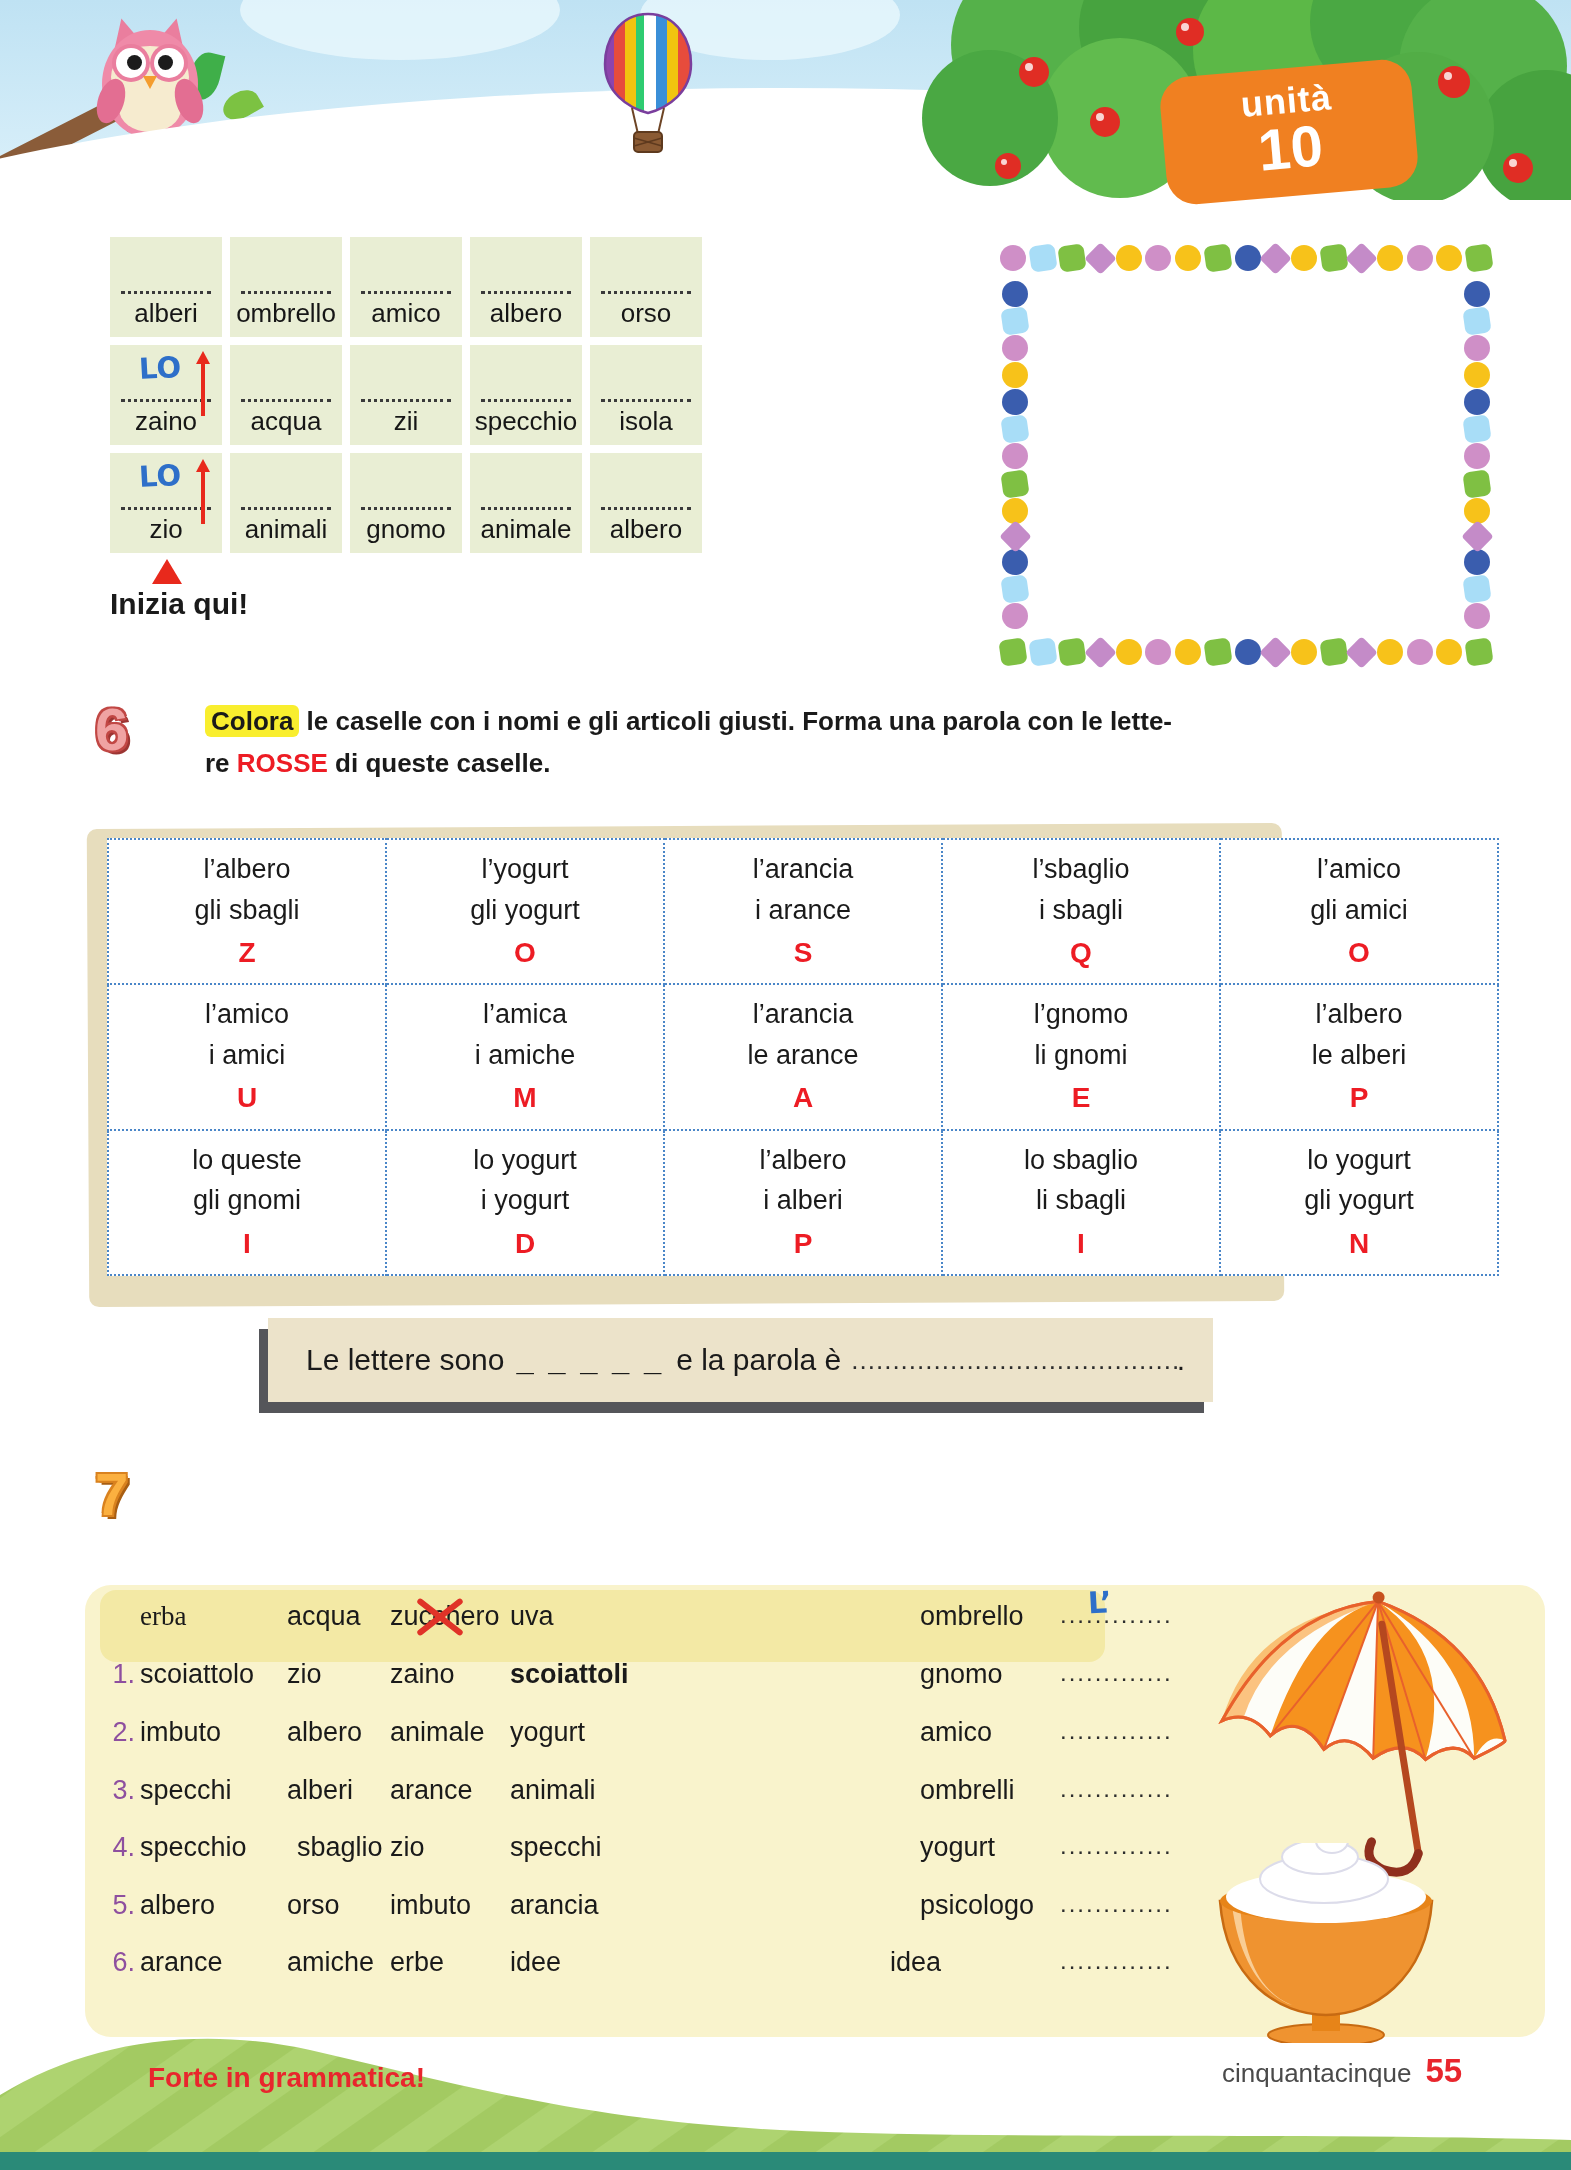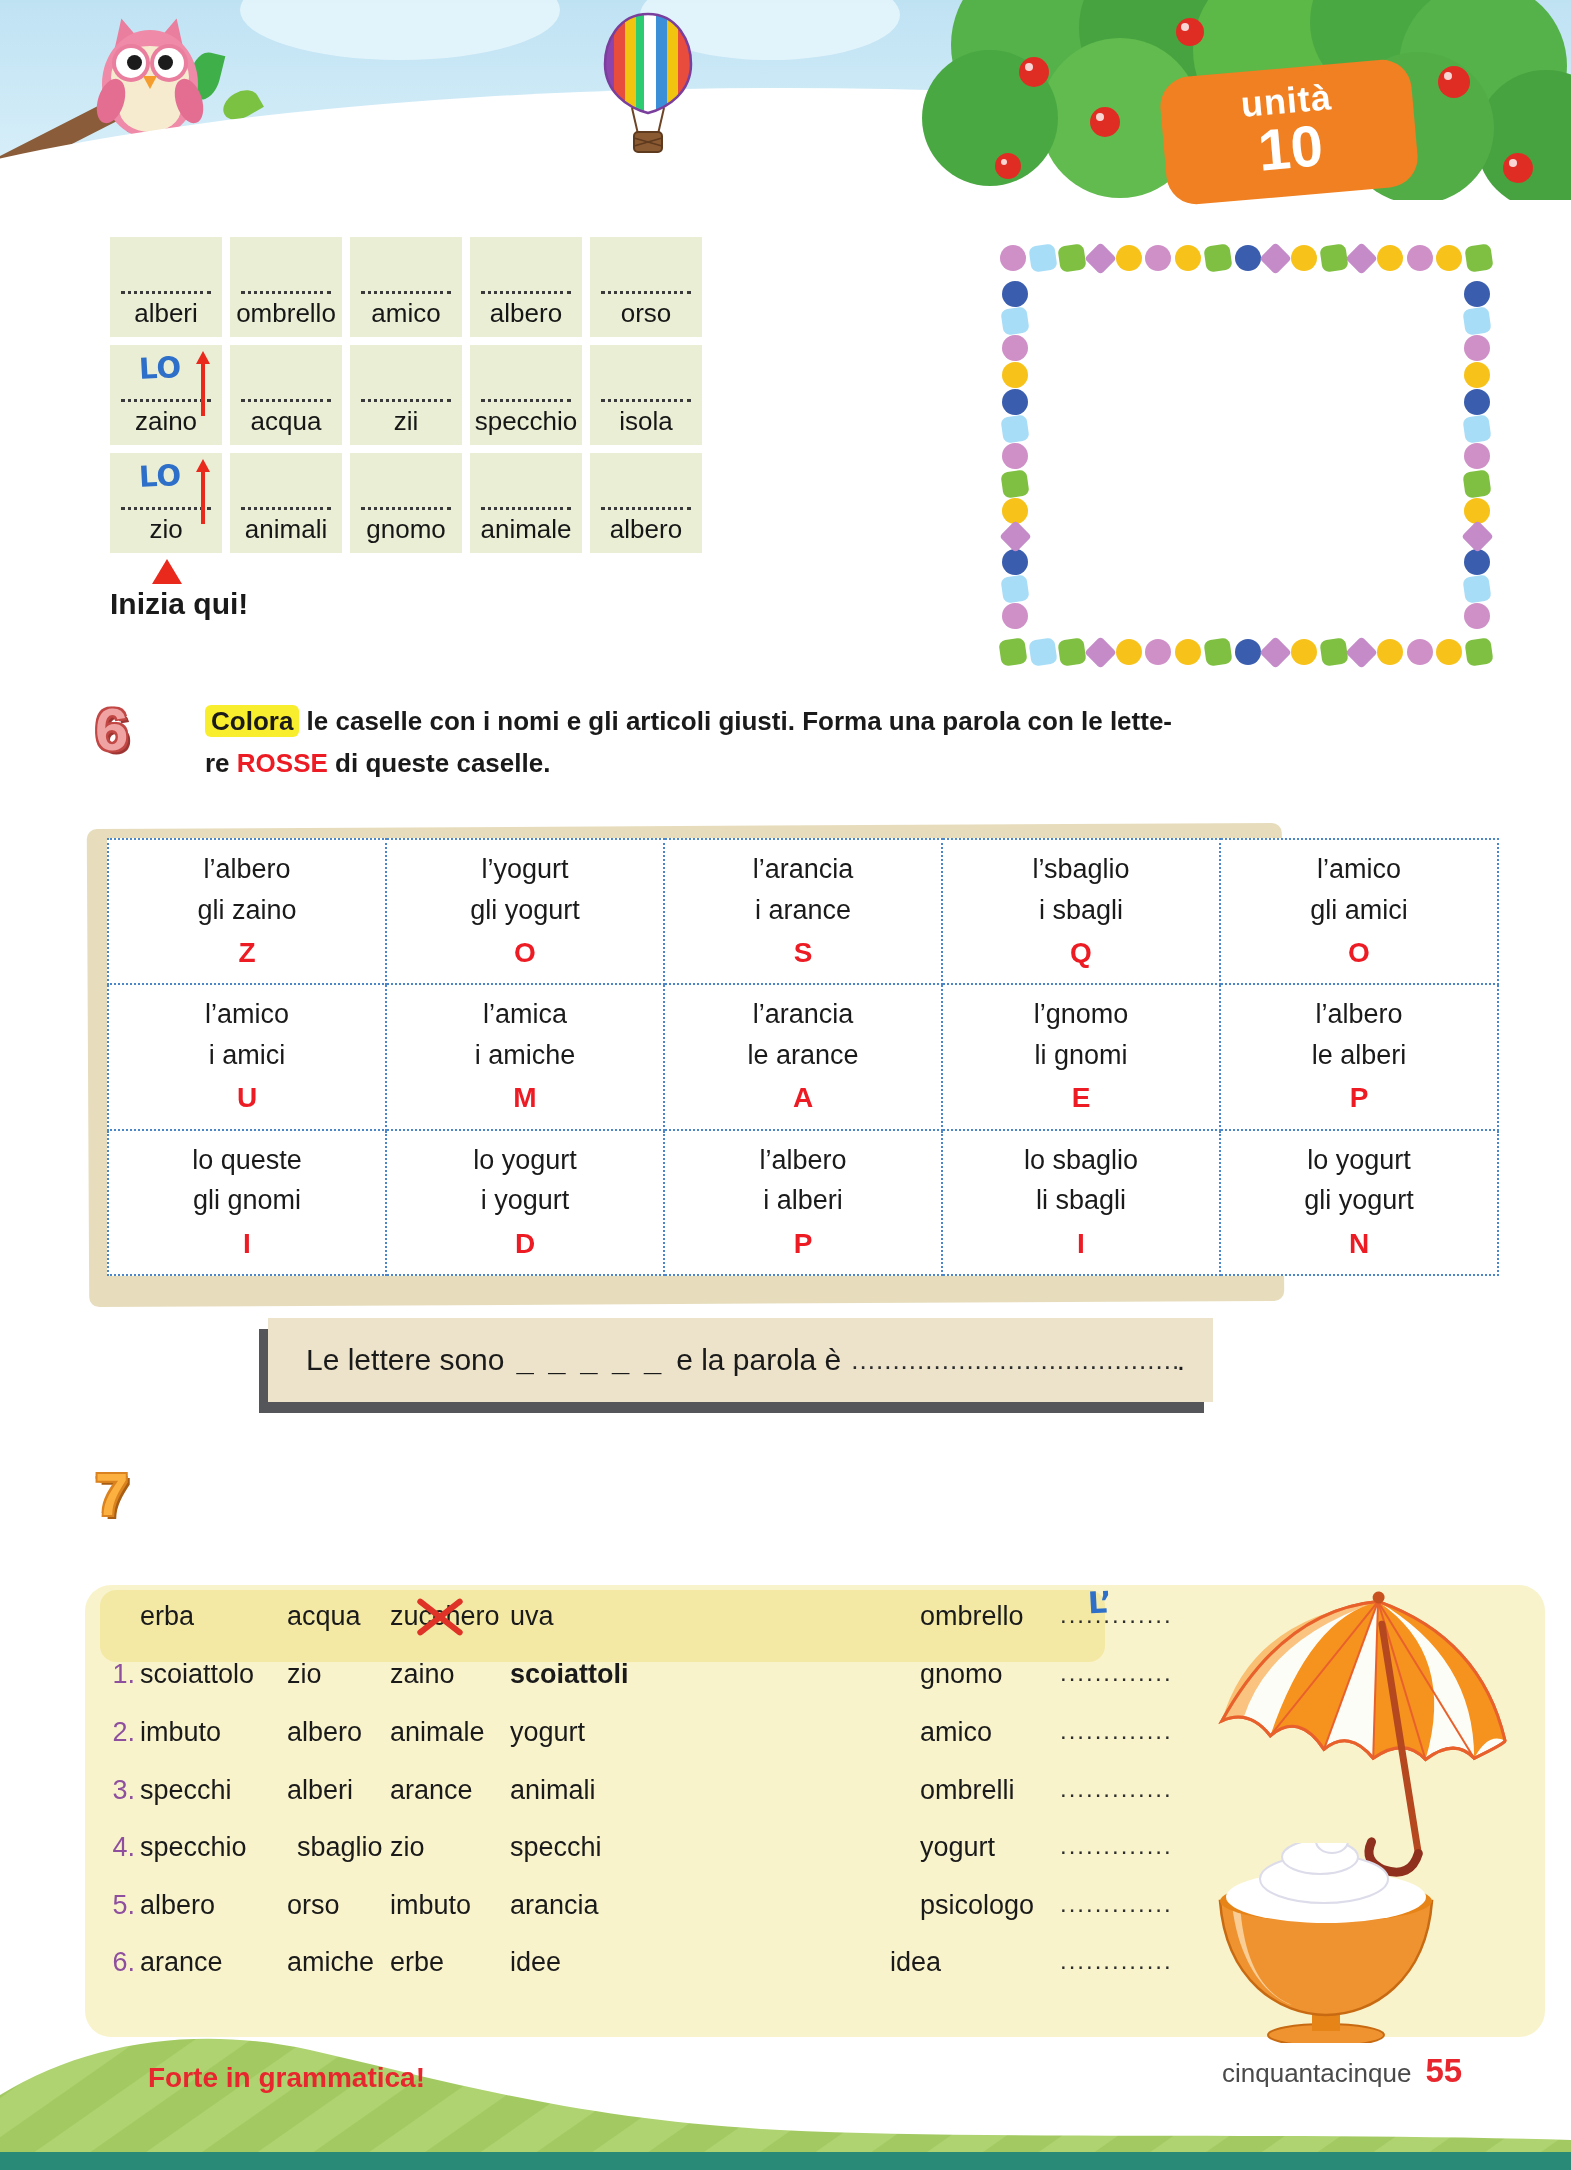--- a/index.html
+++ b/index.html
@@ -368,21 +368,21 @@
       <span>re </span><span class="redword">ROSSE</span><span> di queste caselle.</span>
     </div>
   </div>
 
   <div class="paper-back"></div>
   <table class="articles">
       <tbody>
         <tr>
           <td>
             <div>l’albero</div>
-            <div>gli zaino</div>
+            <div>gli sbagli</div>
             <div class="letter">Z</div>
           </td>
           <td>
             <div>l’yogurt</div>
             <div>gli yogurt</div>
             <div class="letter">O</div>
           </td>
           <td>
             <div>l’arancia</div>
             <div>i arance</div>
@@ -468,21 +468,21 @@
     <div class="ex-num orange">7</div>
     <div class="ex-text">
       <br>
     </div>
   </div>
 
   <div class="wash-main"></div>
   <div class="wash-example"></div>
   <div class="ex7-rows">
       <div class="ex7-row" style="top: 16px;">
-        <span class="w" style="left: 55px;">erba</span>
+        <span class="w" style="left: 55px; font-family: Liberation Serif, serif;">erba</span>
         <span class="w" style="left: 202px;">acqua</span>
         <span class="w" style="left: 305px;"><span class="relw">zucchero<span class="xbar" style="transform: rotate(38deg);"></span><span class="xbar" style="transform: rotate(-38deg);"></span></span></span>
         <span class="w" style="left: 425px;">uva</span>
         <span class="w" style="left: 835px;">ombrello</span>
         <span class="dots">.............</span>
         <span class="hand hand-answer">L’</span>
       </div>
       <div class="ex7-row" style="top: 74px;">
         <span class="num">1.</span>
         <span class="w" style="left: 55px;">scoiattolo</span>

